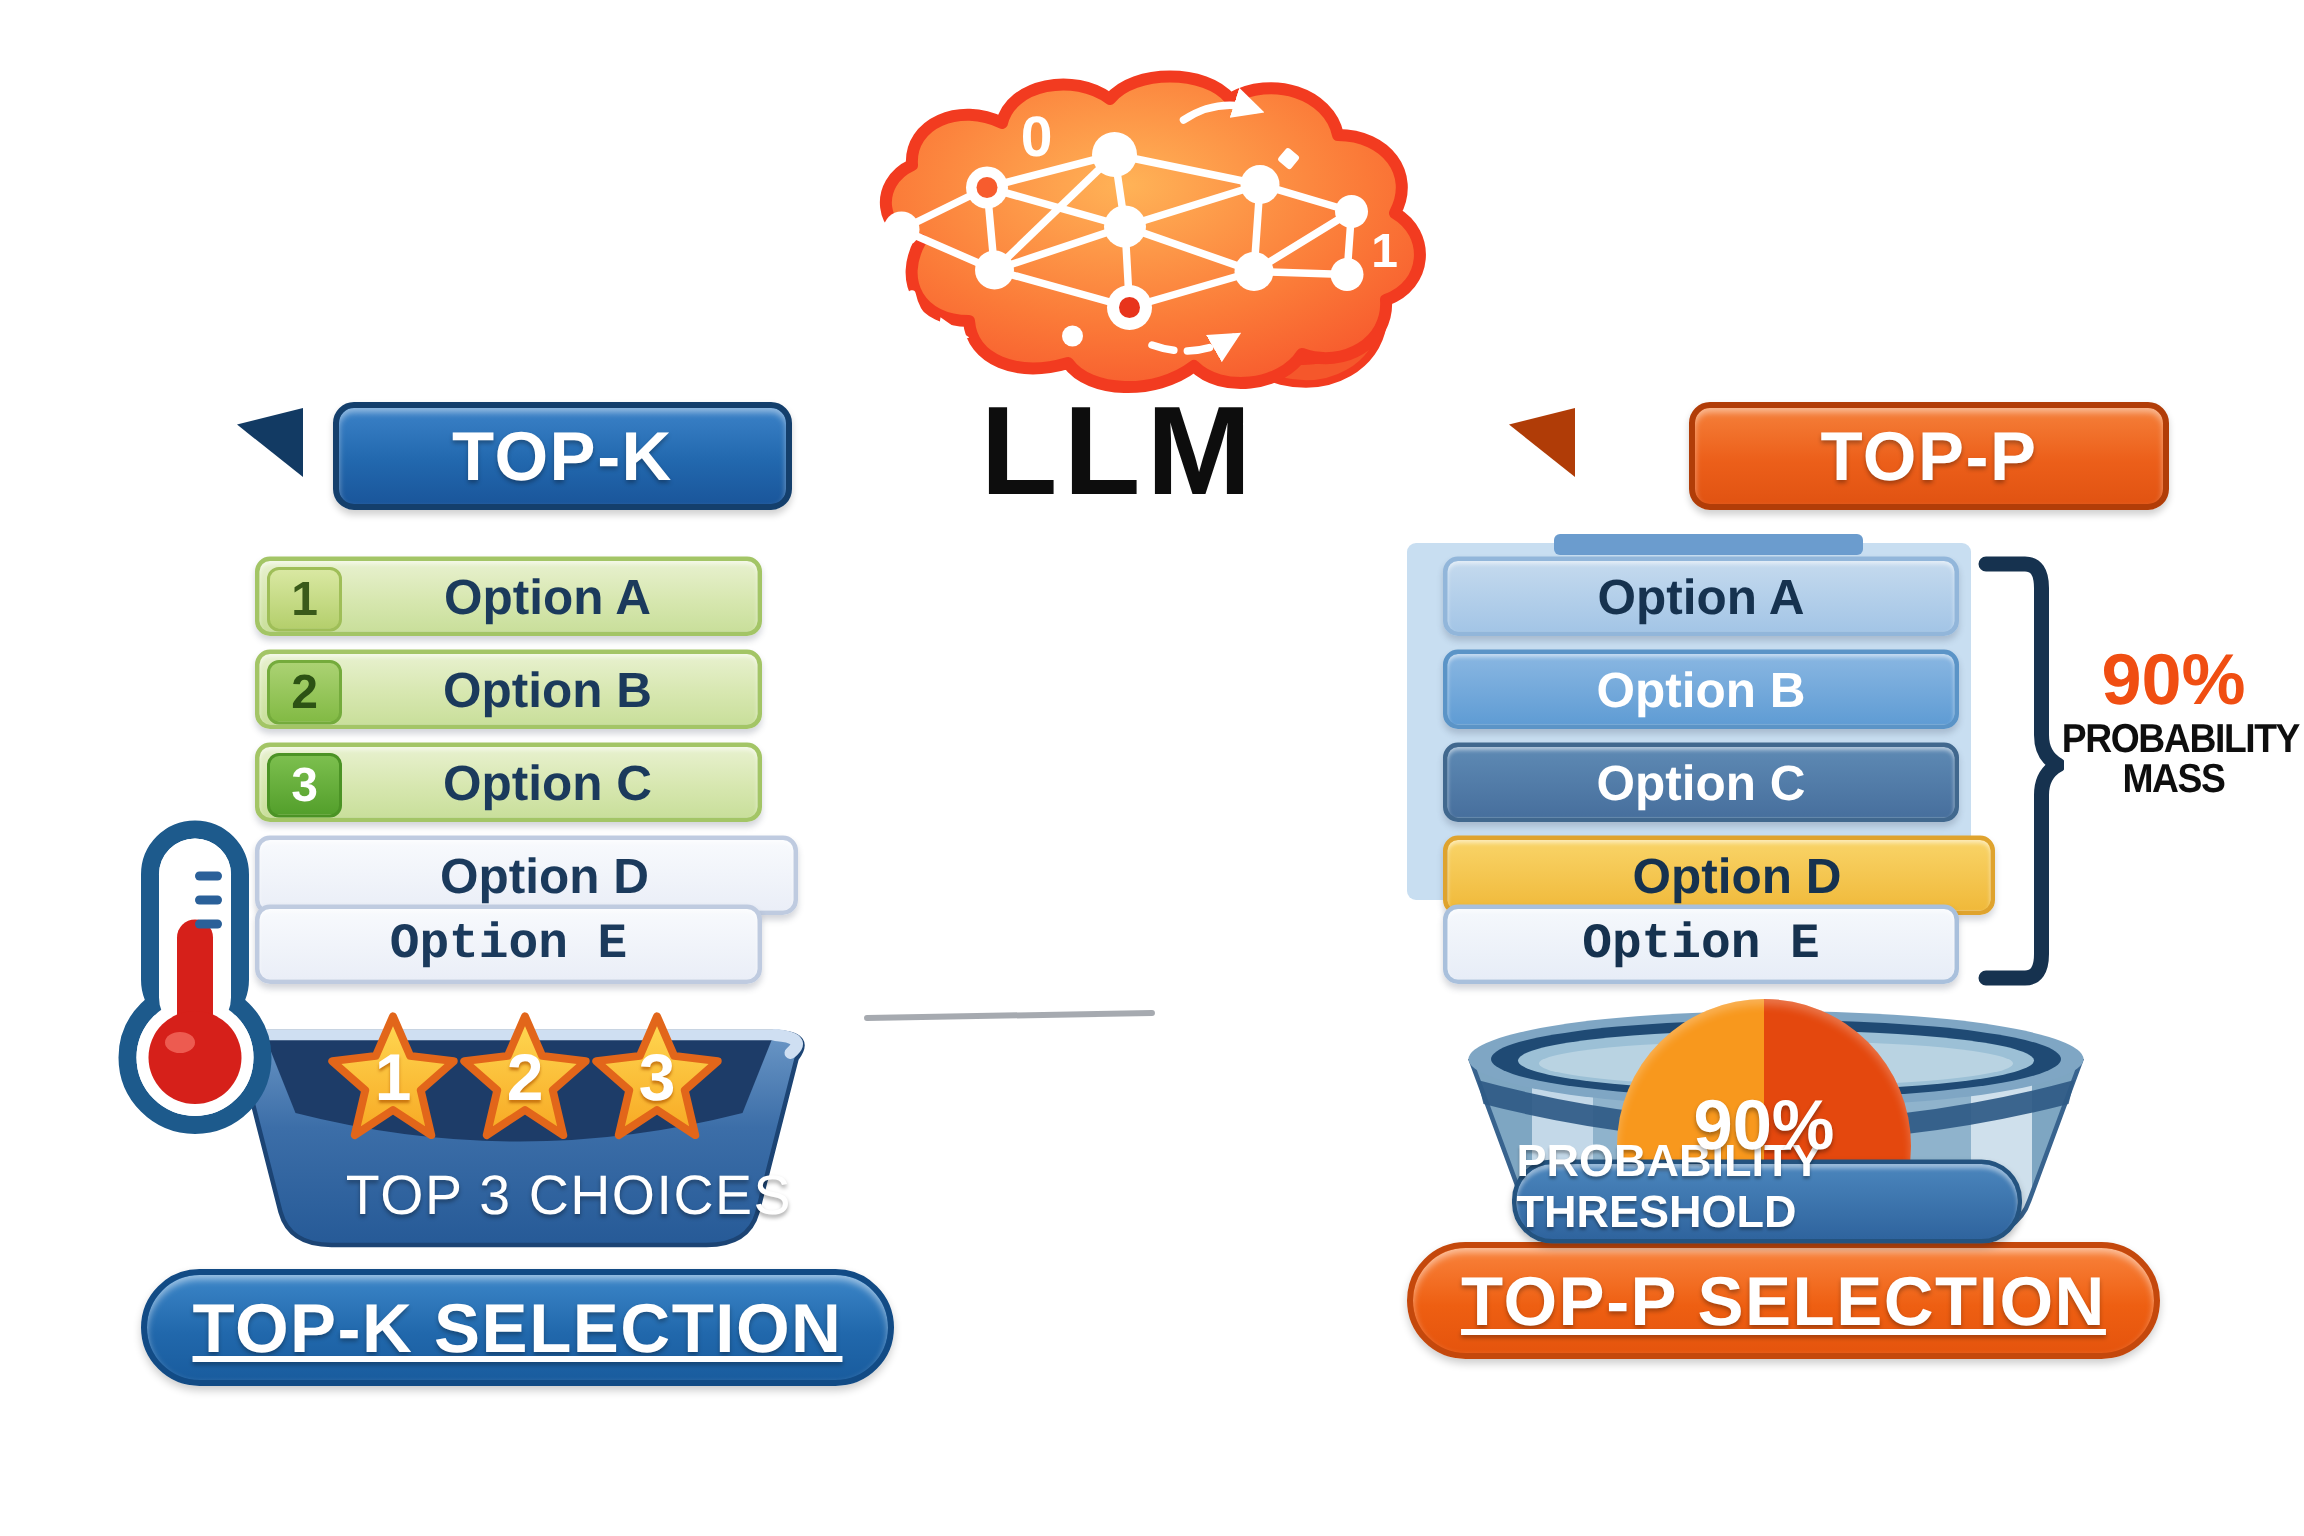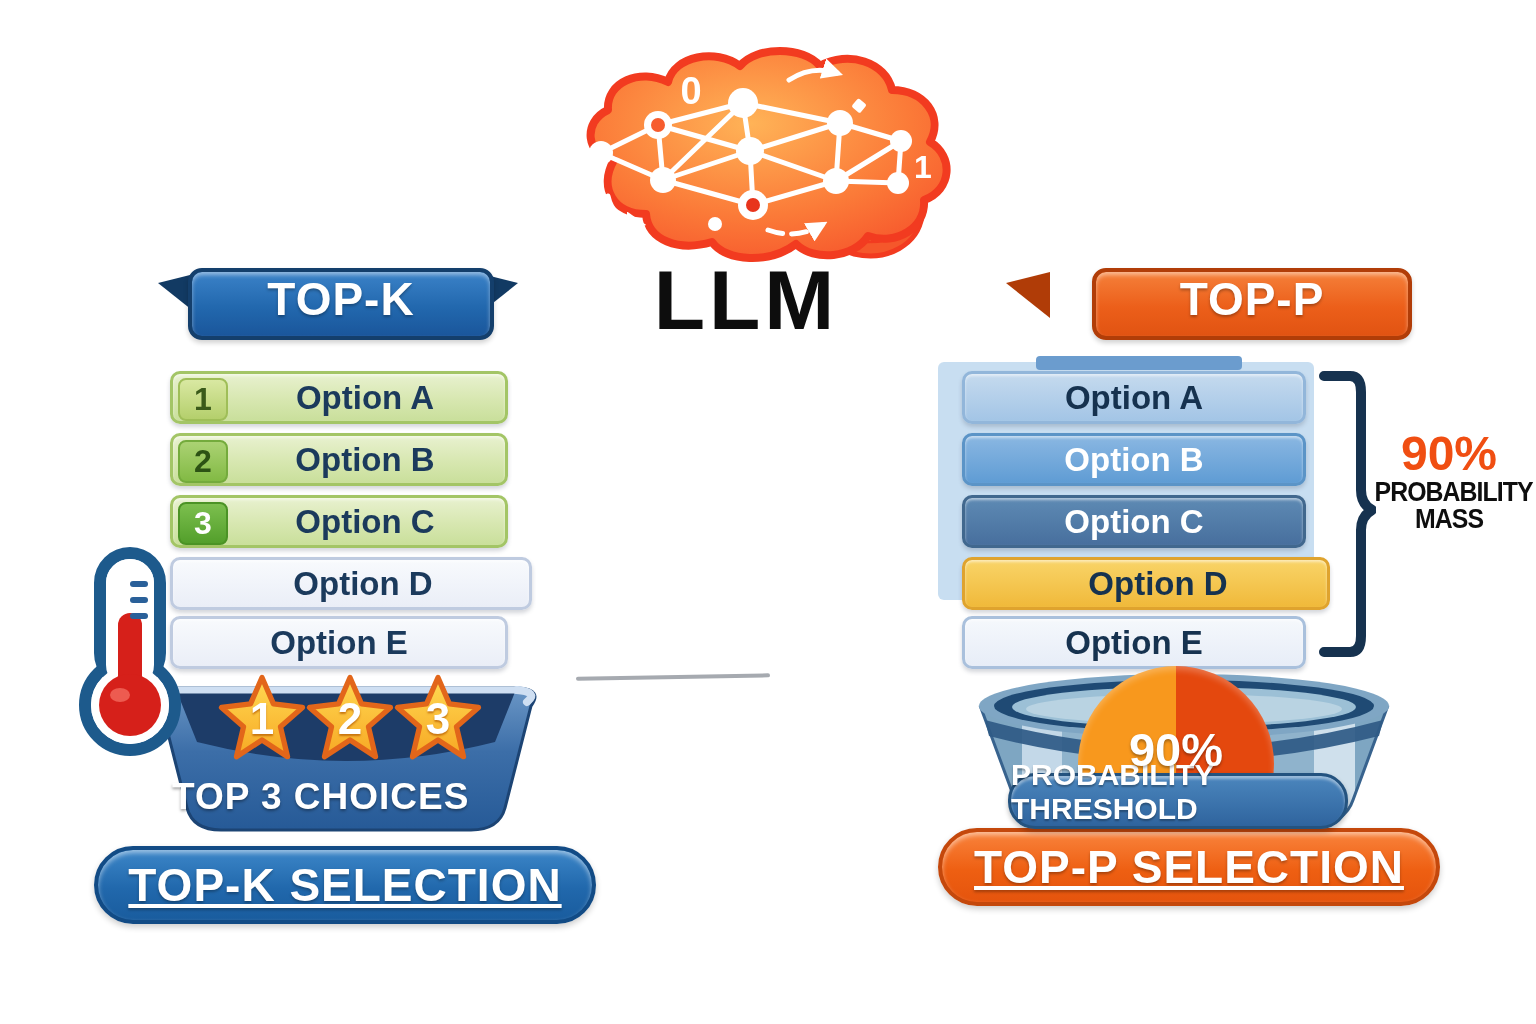--- a/index.html
+++ b/index.html
@@ -5,23 +5,23 @@
   html,body{margin:0;padding:0;background:#ffffff;}
   body{width:1536px;height:1024px;position:relative;overflow:hidden;
        font-family:"Liberation Sans","DejaVu Sans",sans-serif;}
   .abs{position:absolute;}
 
   
   .llm-label{left:556px;top:252px;width:380px;text-align:center;
     font-size:84px;font-weight:900;letter-spacing:4px;color:#0d0d0d;}
 
   
-  .ribbon{height:64px;border-radius:14px;display:flex;justify-content:center;
+  .ribbon{height:64px;border-radius:14px;display:flex;align-items:center;justify-content:center;
     font-size:46px;font-weight:800;color:#ffffff;letter-spacing:1px;
-    text-shadow:0 2px 3px rgba(0,0,0,.3);}
+    text-shadow:0 2px 3px rgba(0,0,0,.3);margin-left:34px;}
   .ribbon-k{left:188px;top:268px;width:298px;
     background:linear-gradient(180deg,#3b82c8 0%,#2268ae 55%,#1a569b 100%);
     border:4px solid #143f6c;box-shadow:inset 0 3px 4px rgba(255,255,255,.45),0 3px 5px rgba(0,0,0,.18);}
   .ribbon-p{left:1092px;top:268px;width:312px;
     background:linear-gradient(180deg,#f5803a 0%,#ec5f1a 55%,#e15312 100%);
     border:4px solid #b13d08;box-shadow:inset 0 3px 4px rgba(255,255,255,.45),0 3px 5px rgba(0,0,0,.18);}
   .wing{width:44px;height:46px;top:272px;}
   .wing-l{clip-path:polygon(0 24%,100% 0,100% 100%);}
   .wing-r{clip-path:polygon(0 0,100% 24%,0 100%);}
   .wing-k{background:#123a63;}
@@ -36,40 +36,40 @@
   .opt .lbl{flex:1;text-align:center;}
   .opt-green{left:170px;background:linear-gradient(180deg,#e8f1cf 0%,#d7e7b0 55%,#c9df9b 100%);
     border:3px solid #a3c566;padding-left:52px;width:280px;}
   .opt-grey{left:170px;background:linear-gradient(180deg,#f8fafd 0%,#eaeef7 100%);
     border:3px solid #bfcbe0;}
   .badge{position:absolute;left:5px;top:4px;width:46px;height:39px;border-radius:8px;
     display:flex;align-items:center;justify-content:center;font-size:32px;font-weight:800;}
   .badge-1{background:linear-gradient(180deg,#d9e8a2 0%,#b4cf6c 100%);border:2px solid #9fbe58;color:#3a5a1a;}
   .badge-2{background:linear-gradient(180deg,#abd273 0%,#82ba44 100%);border:2px solid #74ab3c;color:#2c5214;}
   .badge-3{background:linear-gradient(180deg,#7cbf4e 0%,#539f2b 100%);border:2px solid #4b9325;color:#ffffff;}
-  .row-y1{top:371px;} .row-y2{top:433px;} .row-y3{top:495px;} .row-y4{top:557px;padding-left:24px;} .row-y5{top:616px;}
+  .row-y1{top:371px;} .row-y2{top:433px;} .row-y3{top:495px;} .row-y4{top:557px;padding-left:24px;} .row-y5{top:603px;font-family:Liberation Mono, monospace;}
 
   .opt-r{left:962px;width:338px;}
   .opt-pa{background:linear-gradient(180deg,#c5daee 0%,#a3c5e6 100%);border:3px solid #92b6da;color:#16324f;}
   .opt-pb{background:linear-gradient(180deg,#8ab7e2 0%,#5f9cd4 100%);border:3px solid #5b94c7;color:#ffffff;}
   .opt-pc{background:linear-gradient(180deg,#5e8ab4 0%,#476f9d 100%);border:3px solid #41688e;color:#ffffff;}
   .opt-pd{background:linear-gradient(180deg,#f9d468 0%,#f0b93a 100%);border:3px solid #dfa32e;color:#16324f;}
   .opt-pe{background:linear-gradient(180deg,#f5f8fc 0%,#e7edf7 100%);border:3px solid #a9c0dc;color:#16324f;}
 
   .panel-p{left:938px;top:362px;width:376px;height:238px;border-radius:6px;
     background:rgba(186,214,238,.8);}
   .panel-tab{left:1036px;top:356px;width:206px;height:14px;border-radius:4px;background:#6b9cce;}
 
   
   .mass{left:1368px;top:430px;width:162px;text-align:center;line-height:1.02;}
   .mass-pct{font-size:48px;font-weight:900;color:#f04e12;}
   .mass-line{font-size:27px;font-weight:900;color:#0e0e0e;transform:scaleX(.92);letter-spacing:-1px;}
 
   
-  .caption-k{left:172px;top:776px;width:356px;text-align:left;font-size:37px;font-weight:700;
+  .caption-k{left:172px;top:776px;width:356px;text-align:right;font-size:37px;font-weight:400;
     color:#ffffff;letter-spacing:1px;text-shadow:0 2px 3px rgba(0,0,0,.35);z-index:4;}
   .star{width:88px;height:88px;z-index:4;}
   .star span{position:absolute;left:0;top:20px;width:100%;text-align:center;
     font-size:44px;font-weight:800;color:#ffffff;text-shadow:0 2px 2px rgba(180,90,0,.7);}
   .star1{left:218px;top:674px;} .star2{left:306px;top:674px;} .star3{left:394px;top:674px;}
   .thin-line{left:576px;top:675px;width:194px;height:4px;border-radius:2px;
     background:#888e96;opacity:.75;transform:rotate(-1deg);}
 
   .pie-clip{left:1078px;top:666px;width:196px;height:126px;overflow:hidden;z-index:2;}
   .pie{width:196px;height:196px;border-radius:50%;

